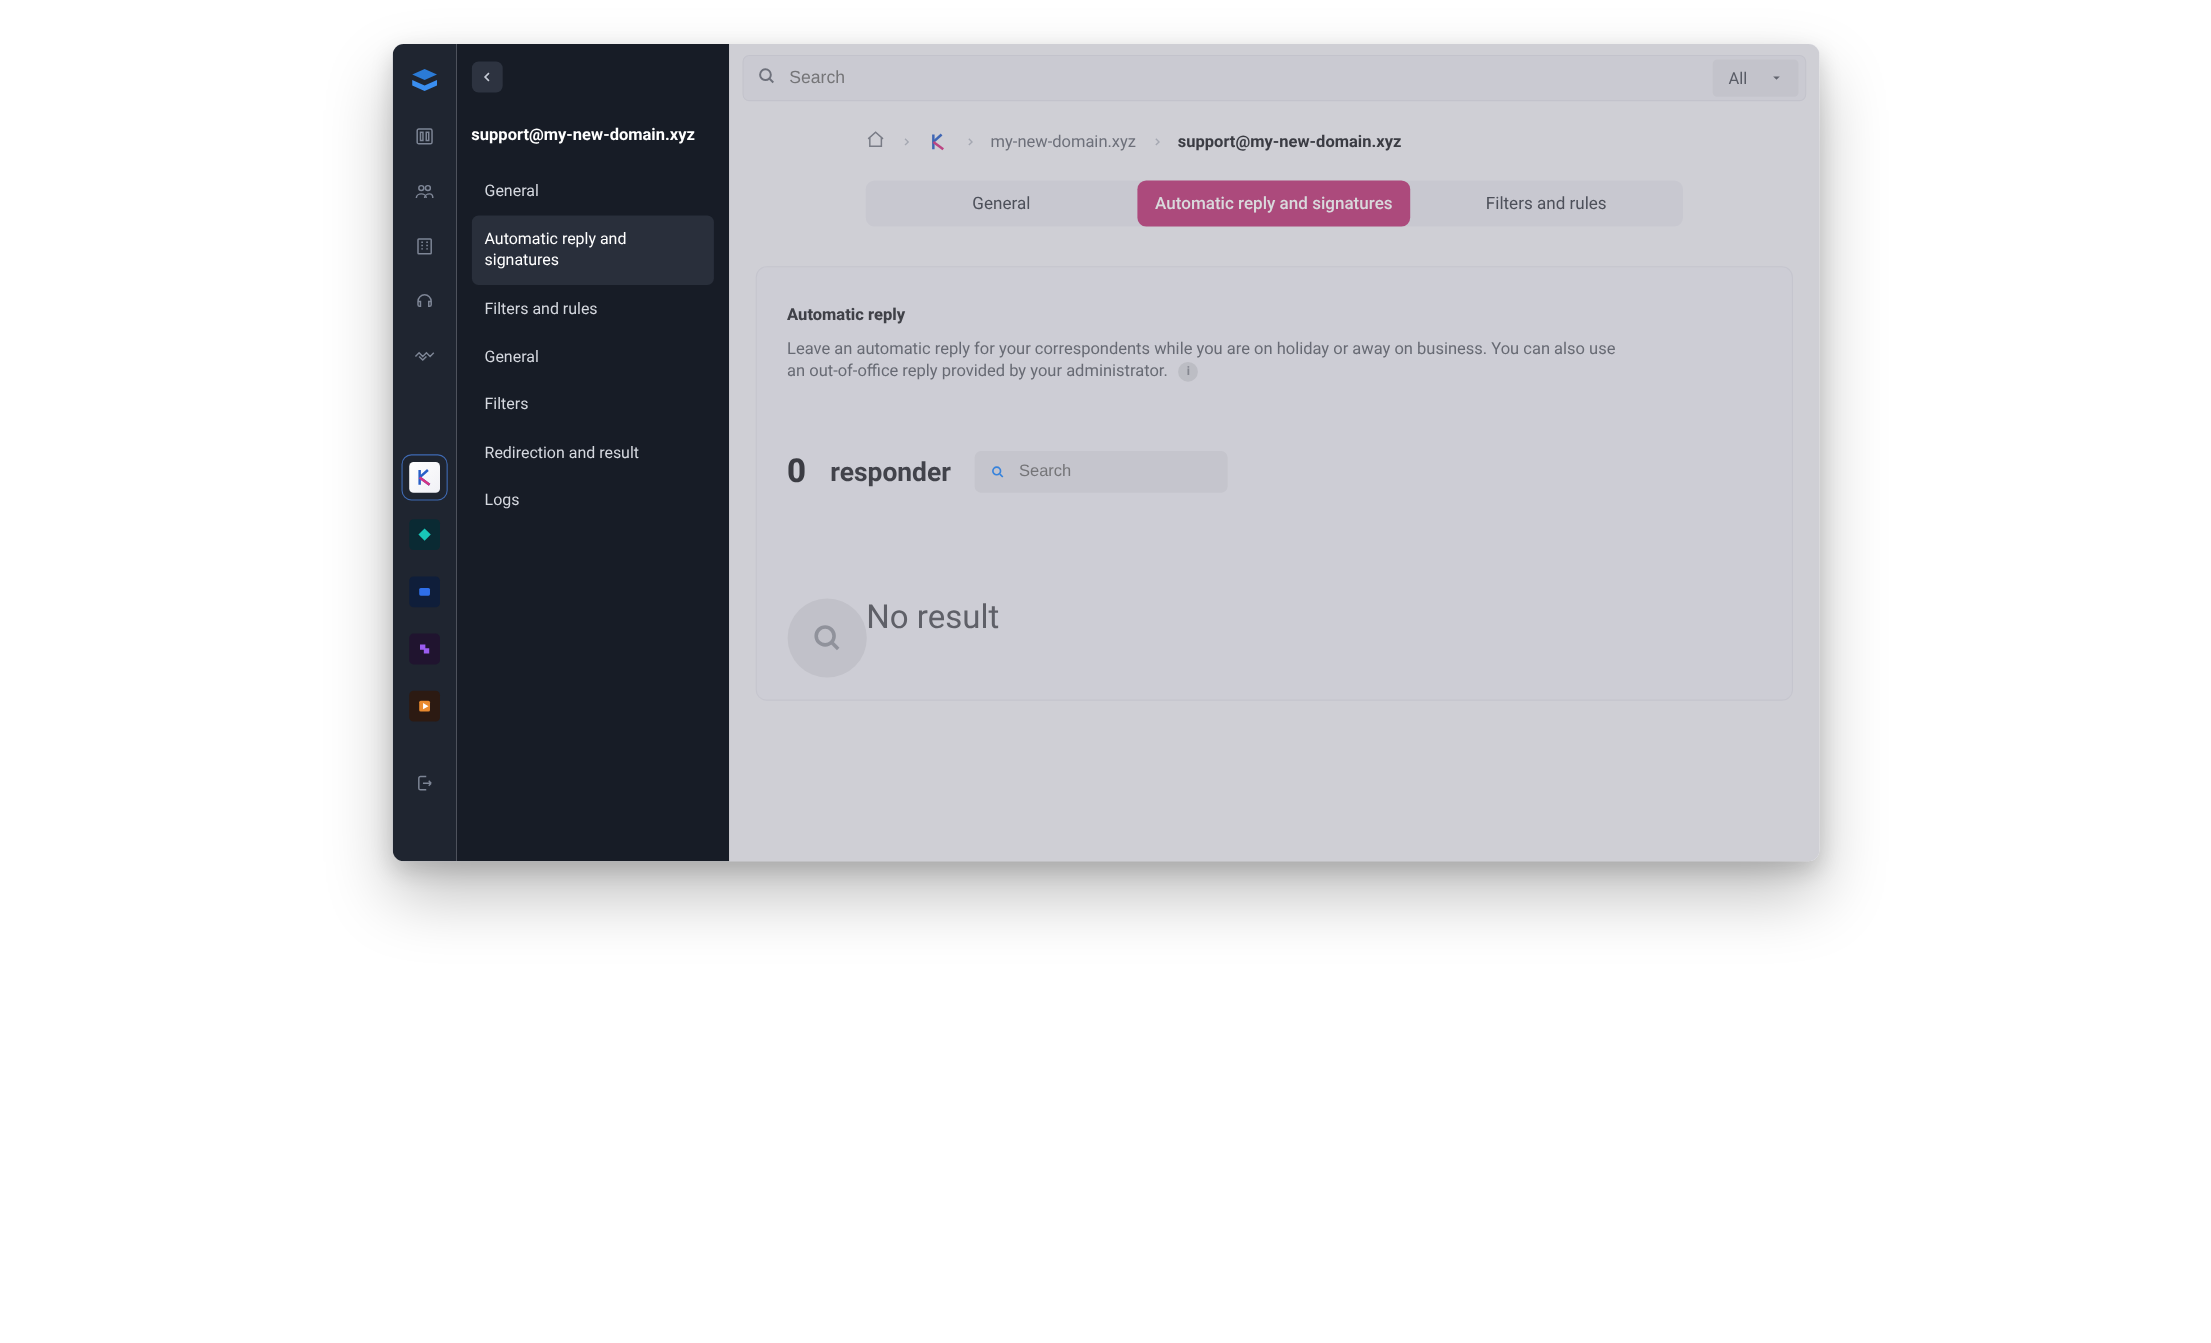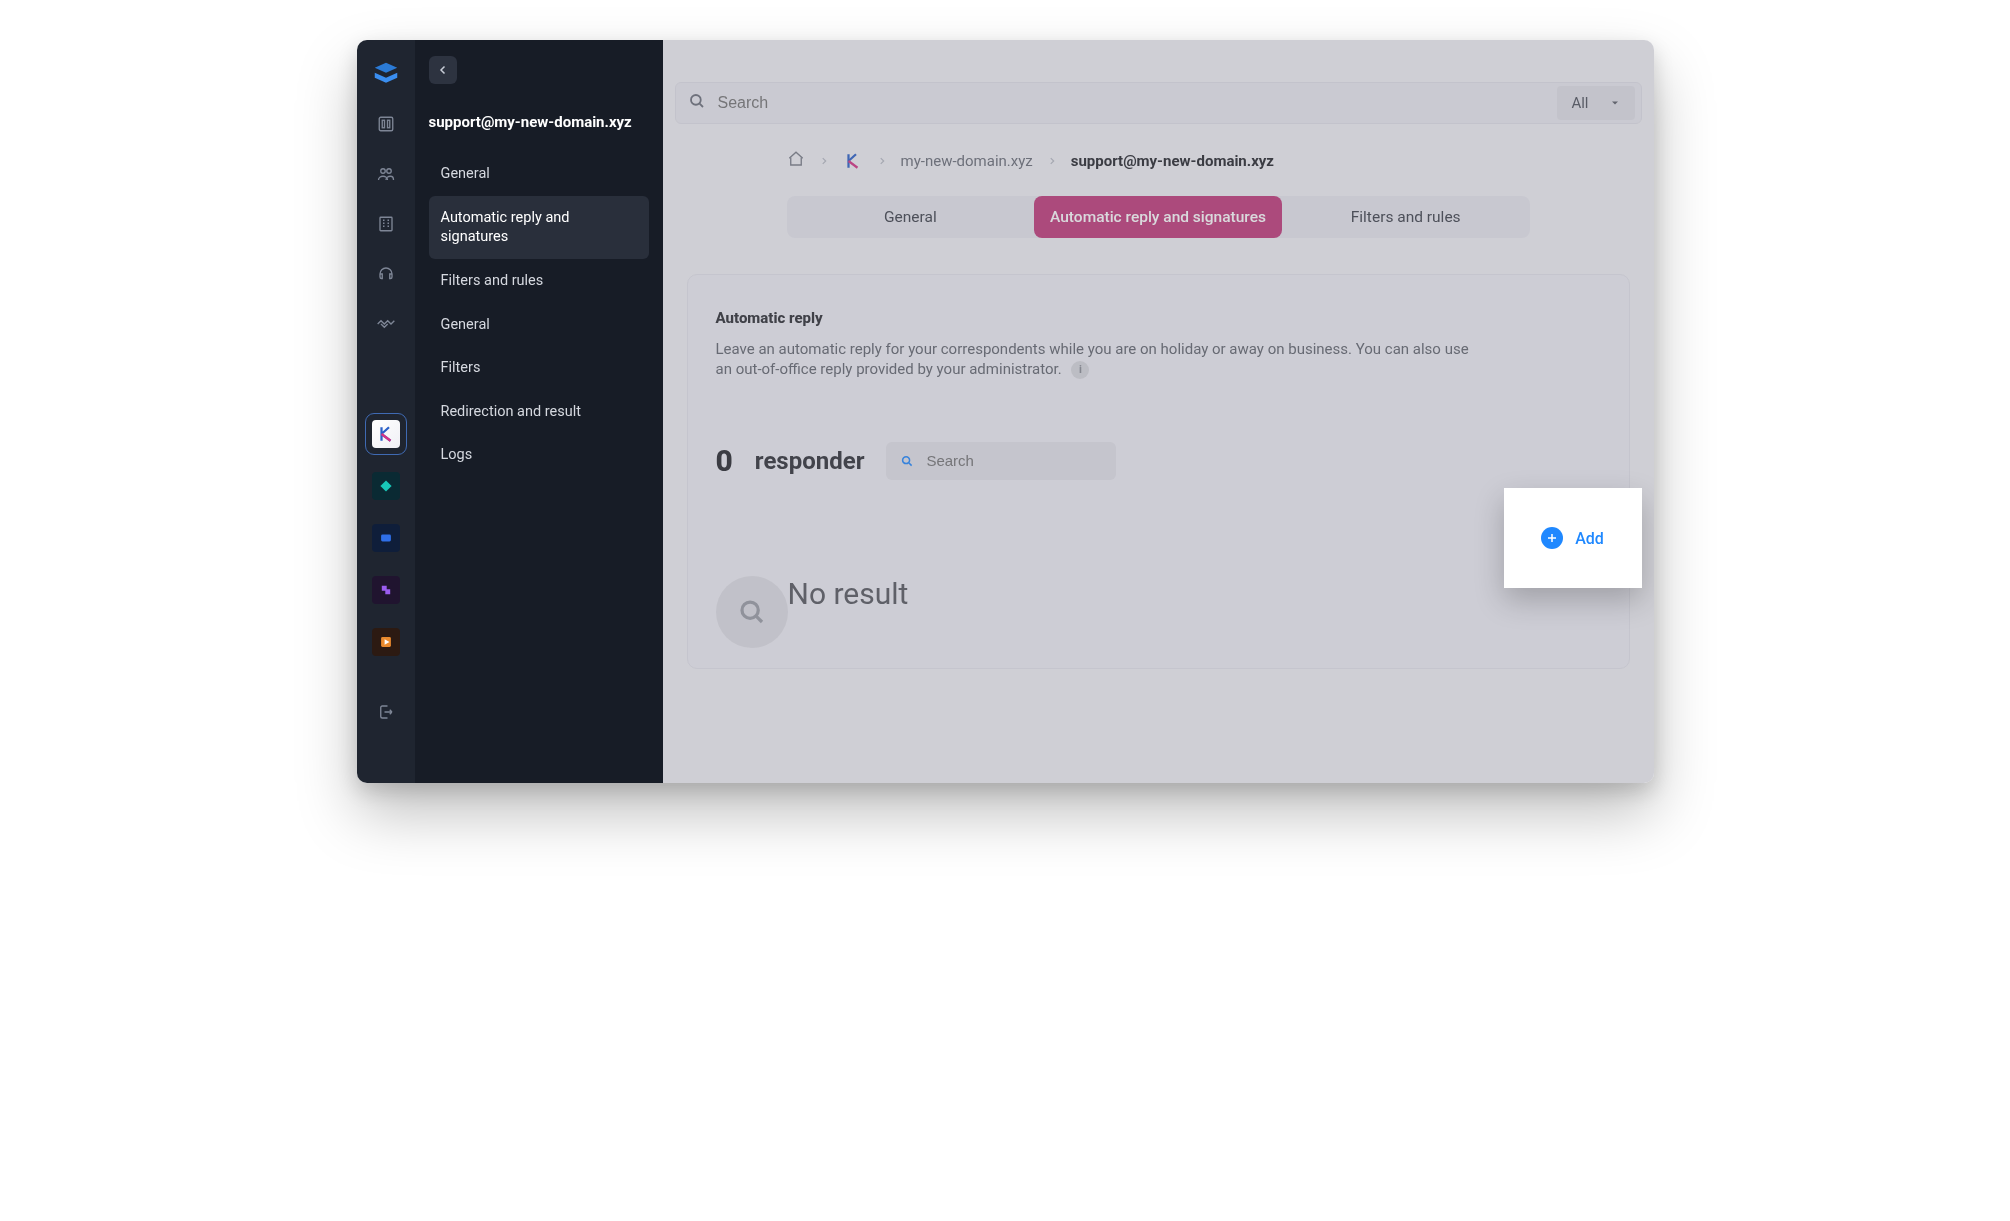--- a/index.html
+++ b/index.html
@@ -110,21 +110,20 @@
   .main-wrap {
     flex: 1;
     position: relative;
     background: #f2f2f6;
     min-width: 0;
   }
   .main {
     width: 100%;
     height: 100%;
     padding: 10px 12px 0 12px;
-    margin-top: 32px;
   }
   .dim-overlay {
     position: absolute; inset: 0;
     background: rgba(120,120,130,0.28);
     pointer-events: none;
   }
 
   
   .topbar {
     display: flex;
@@ -482,23 +481,15 @@
               </svg>
           </div>
           <div class="empty-text">No result</div>
         </div>
       </div>
 
     </div>
 
     <div class="dim-overlay"></div>
 
-    <div class="add-card">
-      <span class="plus">
-        <svg width="12" height="12" viewBox="0 0 24 24" stroke="currentColor" stroke-width="3">
-            <path d="M12 4v16M4 12h16"></path>
-          </svg>
-      </span>
-      <span>Add</span>
-    </div>
   </div>
 
 </div>
 
 </body></html>

